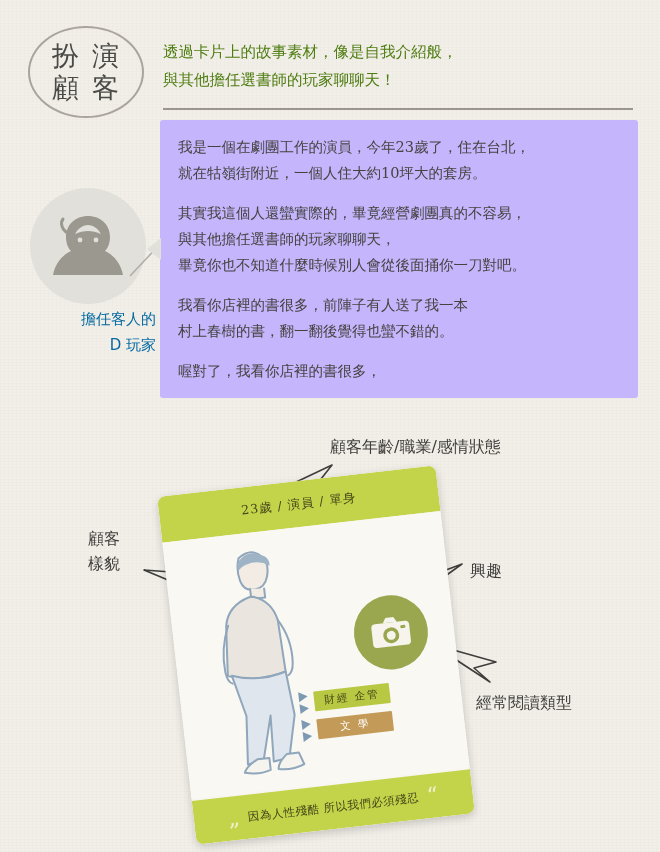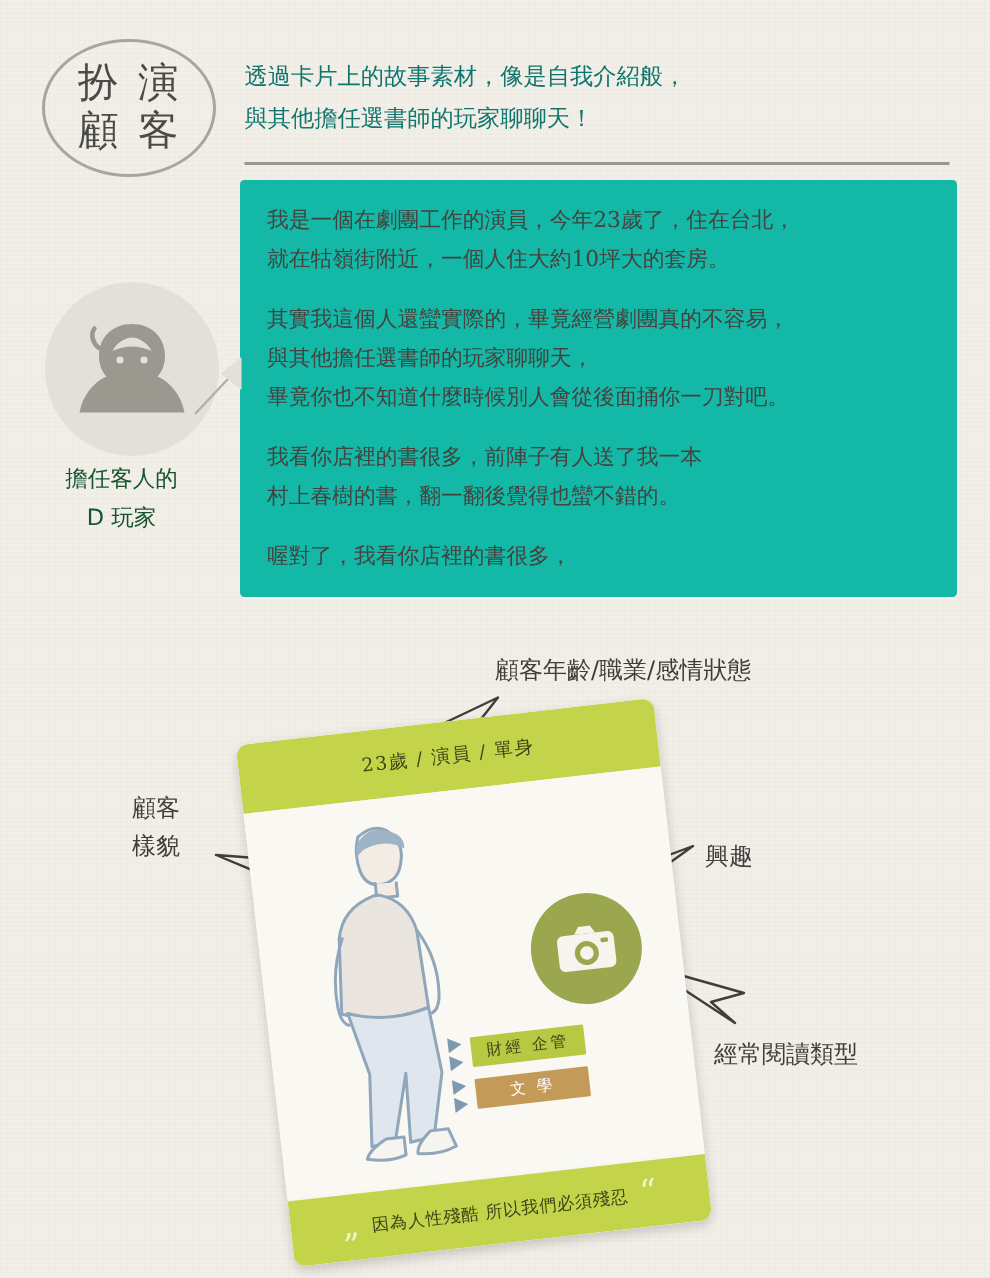--- a/index.html
+++ b/index.html
@@ -41,34 +41,34 @@
     font-family:"DejaVu Serif", serif;
     font-size:27px;
     line-height:32px;
     color:#4a4a46;
     width:40px;text-align:center;
     letter-spacing:1px;
   }
 
   .intro{
     position:absolute;left:163px;top:38px;width:470px;
-    font-size:15.5px;line-height:28px;color:#0f766e;
+    font-size:15.5px;line-height:28px;color:#4d7c0f;
     font-family:Liberation Serif, serif;
   }
   .intro div{white-space:nowrap;}
 
   .rule{
     position:absolute;left:163px;top:108px;width:470px;height:2px;
     background:#9b978e;
   }
 
   
   .speech-panel{
     position:absolute;left:160px;top:120px;width:478px;height:278px;
-    background:#14b8a6;
+    background:#c4b5fd;
     border-radius:3px;
   }
   .speech-panel .tail{
     position:absolute;left:-13px;top:118px;width:0;height:0;
     border-top:11px solid transparent;
     border-bottom:11px solid transparent;
     border-right:14px solid #e2e0db;
   }
   .speech-text{
     position:absolute;left:18px;top:14px;width:446px;
@@ -78,23 +78,23 @@
     color:#45433f;
   }
   .speech-text p{margin:0 0 14px 0;}
   .speech-text p:last-child{margin-bottom:0;}
   .speech-text .ln{white-space:nowrap;}
 
   
   .avatar-wrap{position:absolute;left:28px;top:186px;width:120px;height:120px;}
   .avatar-caption{
     position:absolute;left:6px;top:306px;width:150px;
-    text-align:center;
+    text-align:right;
     font-family:"DejaVu Sans", sans-serif;
-    font-size:15px;line-height:26px;color:#14532d;
+    font-size:15px;line-height:26px;color:#0369a1;
   }
 
   
   .card-zone{position:absolute;left:0;top:420px;width:612px;height:432px;}
 
   .label{
     position:absolute;
     font-family:"DejaVu Sans", sans-serif;
     font-size:16px;
     line-height:25px;

